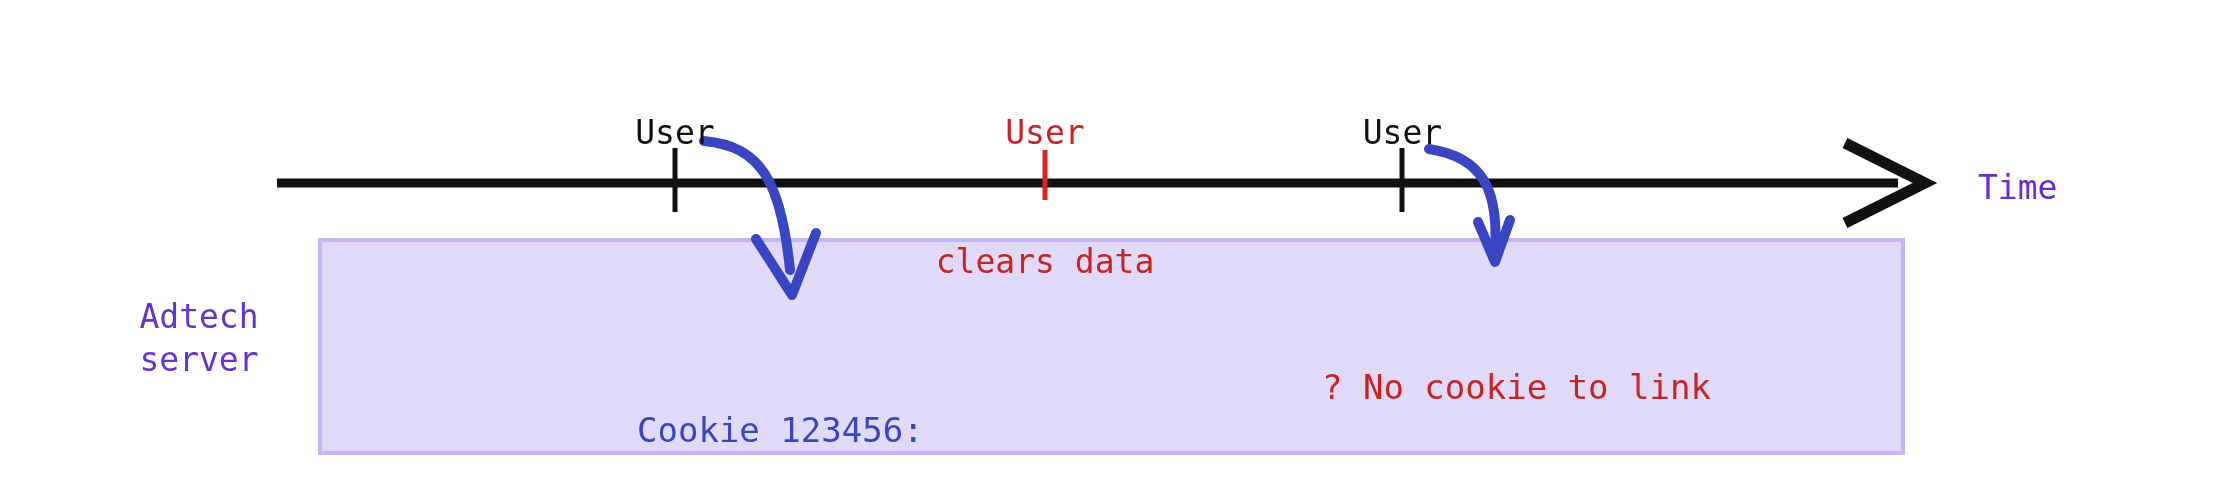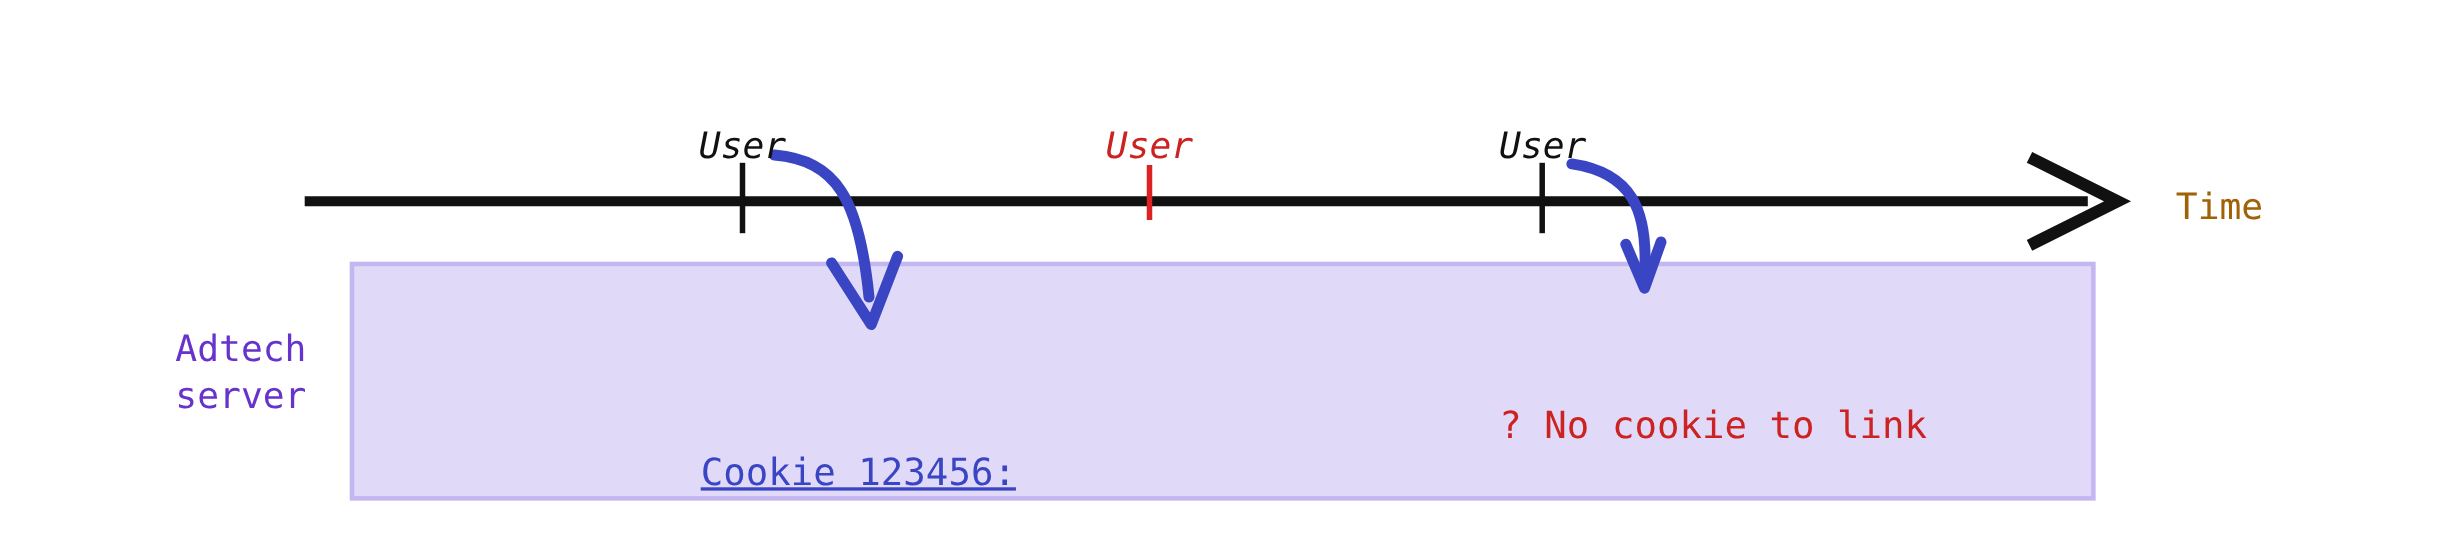--- a/index.html
+++ b/index.html
@@ -26,21 +26,21 @@
     width: 1587px;
     height: 217px;
     background: #e0daf8;
     border: 4px solid #c4b6f0;
     box-sizing: border-box;
   }
 
   
   #adtech-label {
     position: absolute;
-    left: 124px;
+    left: 104px;
     top: 295px;
     width: 190px;
     text-align: center;
     color: #6633cc;
     font-size: 33px;
     line-height: 43px;
     letter-spacing: 0px;
     white-space: pre;
   }
 
@@ -55,21 +55,21 @@
   }
 
   
   .event-label {
     position: absolute;
     text-align: center;
     font-size: 33px;
     line-height: 43px;
     white-space: pre;
   }
-  .event-label .l1 { display: block; font-style: italic; }
+  .event-label .l1 { display: block; }
   .event-label .l2 { display: block; }
   #event-label-0 {
     left: 475px;
     top: 25px;
     width: 400px;
     color: #111111;
   }
   #event-label-1 {
     left: 860px;
     top: 25px;
@@ -81,48 +81,48 @@
     top: 25px;
     width: 375px;
     color: #111111;
   }
 
   
   #time-caption {
     position: absolute;
     left: 1978px;
     top: 168px;
-    color: #a16207;
+    color: #6d28d9;
     font-size: 33px;
     line-height: 40px;
     white-space: pre;
   }
 
   
   #cookie-note {
     position: absolute;
     left: 637px;
     top: 315px;
     color: #3a45c4;
     font-size: 34px;
     line-height: 46px;
     white-space: pre;
   }
-  #cookie-note span { display: block; text-decoration: underline; }
+  #cookie-note span { display: block; }
 
   #nocookie-note {
     position: absolute;
     left: 1322px;
     top: 277px;
     color: #cc2222;
     font-size: 34px;
     line-height: 44px;
     white-space: pre;
   }
-  #nocookie-note span { display: block; margin-left: 41px; }
+  #nocookie-note span { display: block; }
 </style>
 </head>
 <body>
 
 <div id="canvas">
 
   <div id="adtech-box"></div>
 
   <div id="adtech-label">Adtech
 server</div>
@@ -143,20 +143,21 @@
     <path d="M 1429,149 C 1483,157 1499,190 1495,252" fill="none" stroke="#3a45c4" stroke-width="10" stroke-linecap="round"></path>
     <polyline points="1478,222 1495,262 1510,220" fill="none" stroke="#3a45c4" stroke-width="10" stroke-linecap="round" stroke-linejoin="round"></polyline>
   </svg>
 
   <div class="event-label" id="event-label-0">
     <span class="l1">User</span>
   </div>
 
   <div class="event-label" id="event-label-1">
     <span class="l1">User</span>
+    <span class="l2">clears data</span>
   </div>
 
   <div class="event-label" id="event-label-2">
     <span class="l1">User</span>
   </div>
 
   <div id="time-caption">Time</div>
 
   <div id="cookie-note">
     <span>Cookie 123456:</span>

